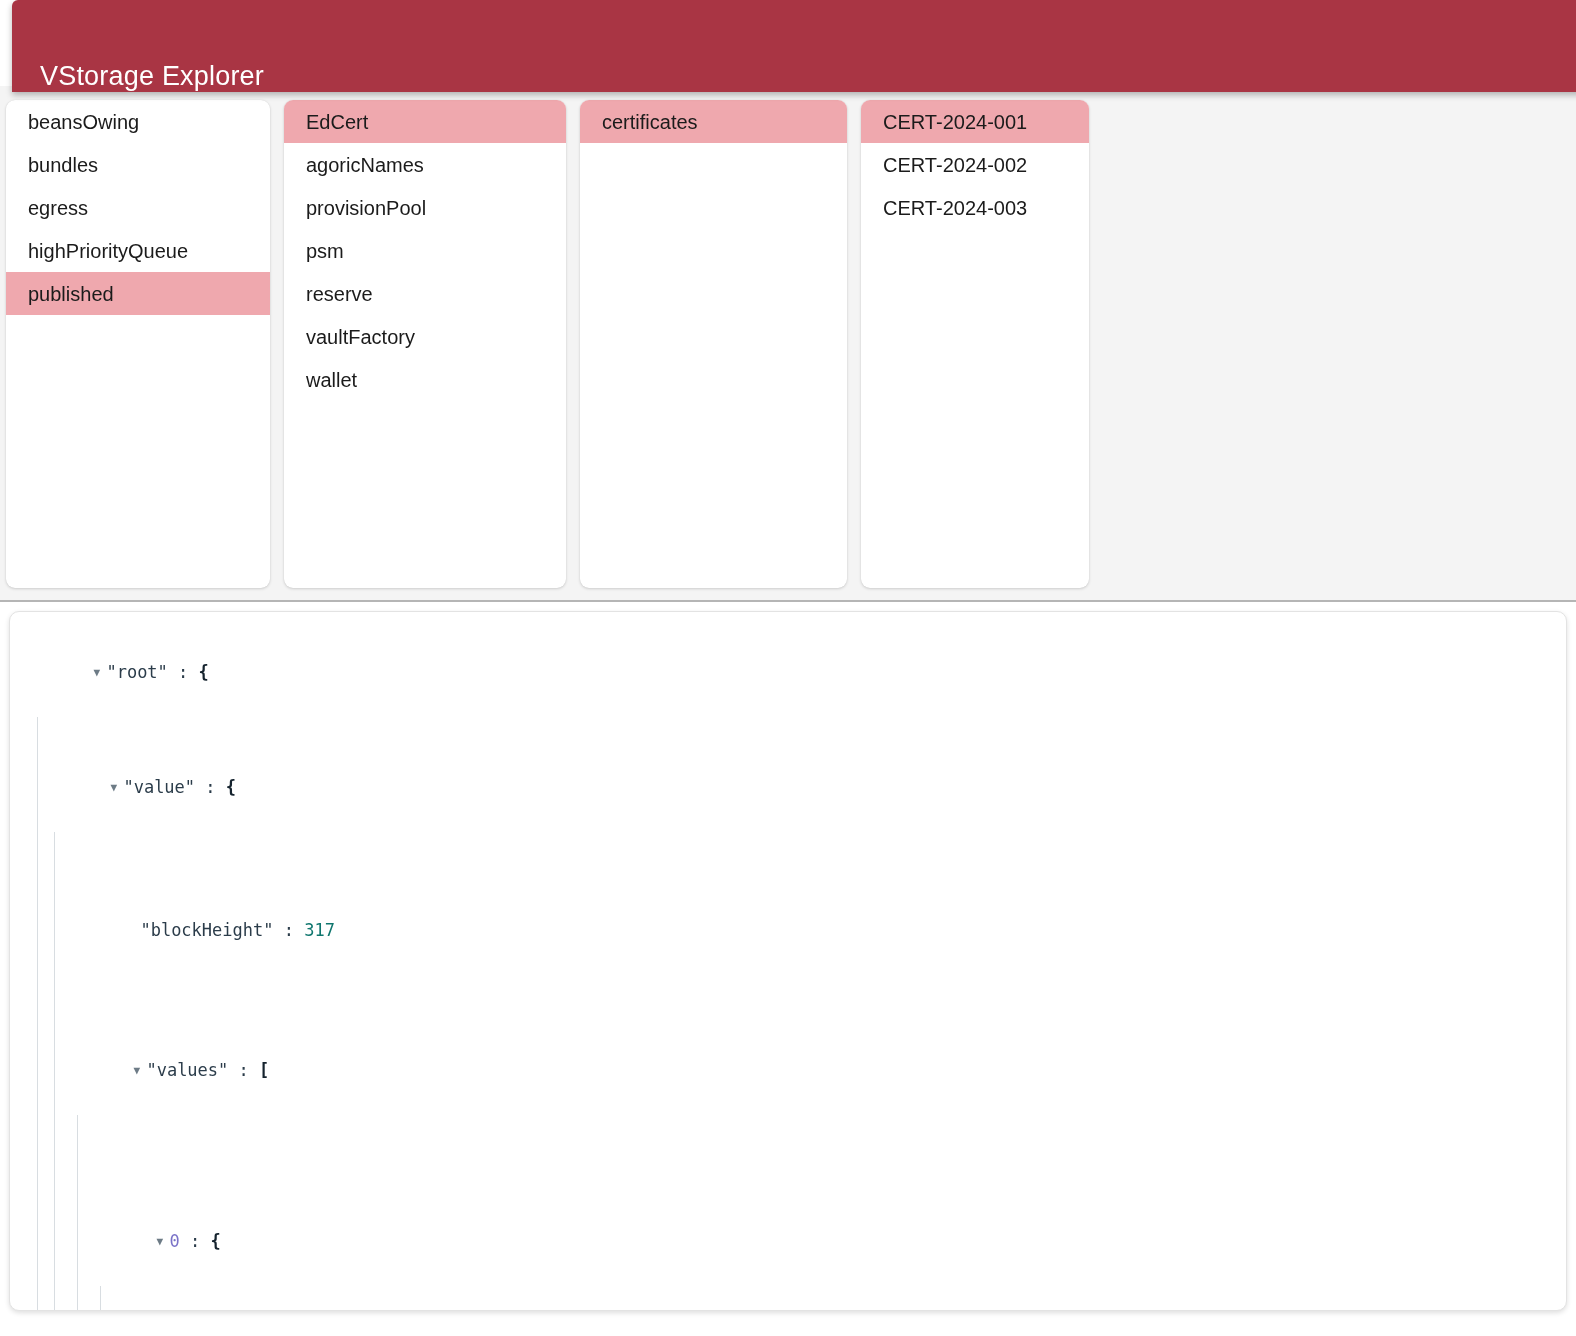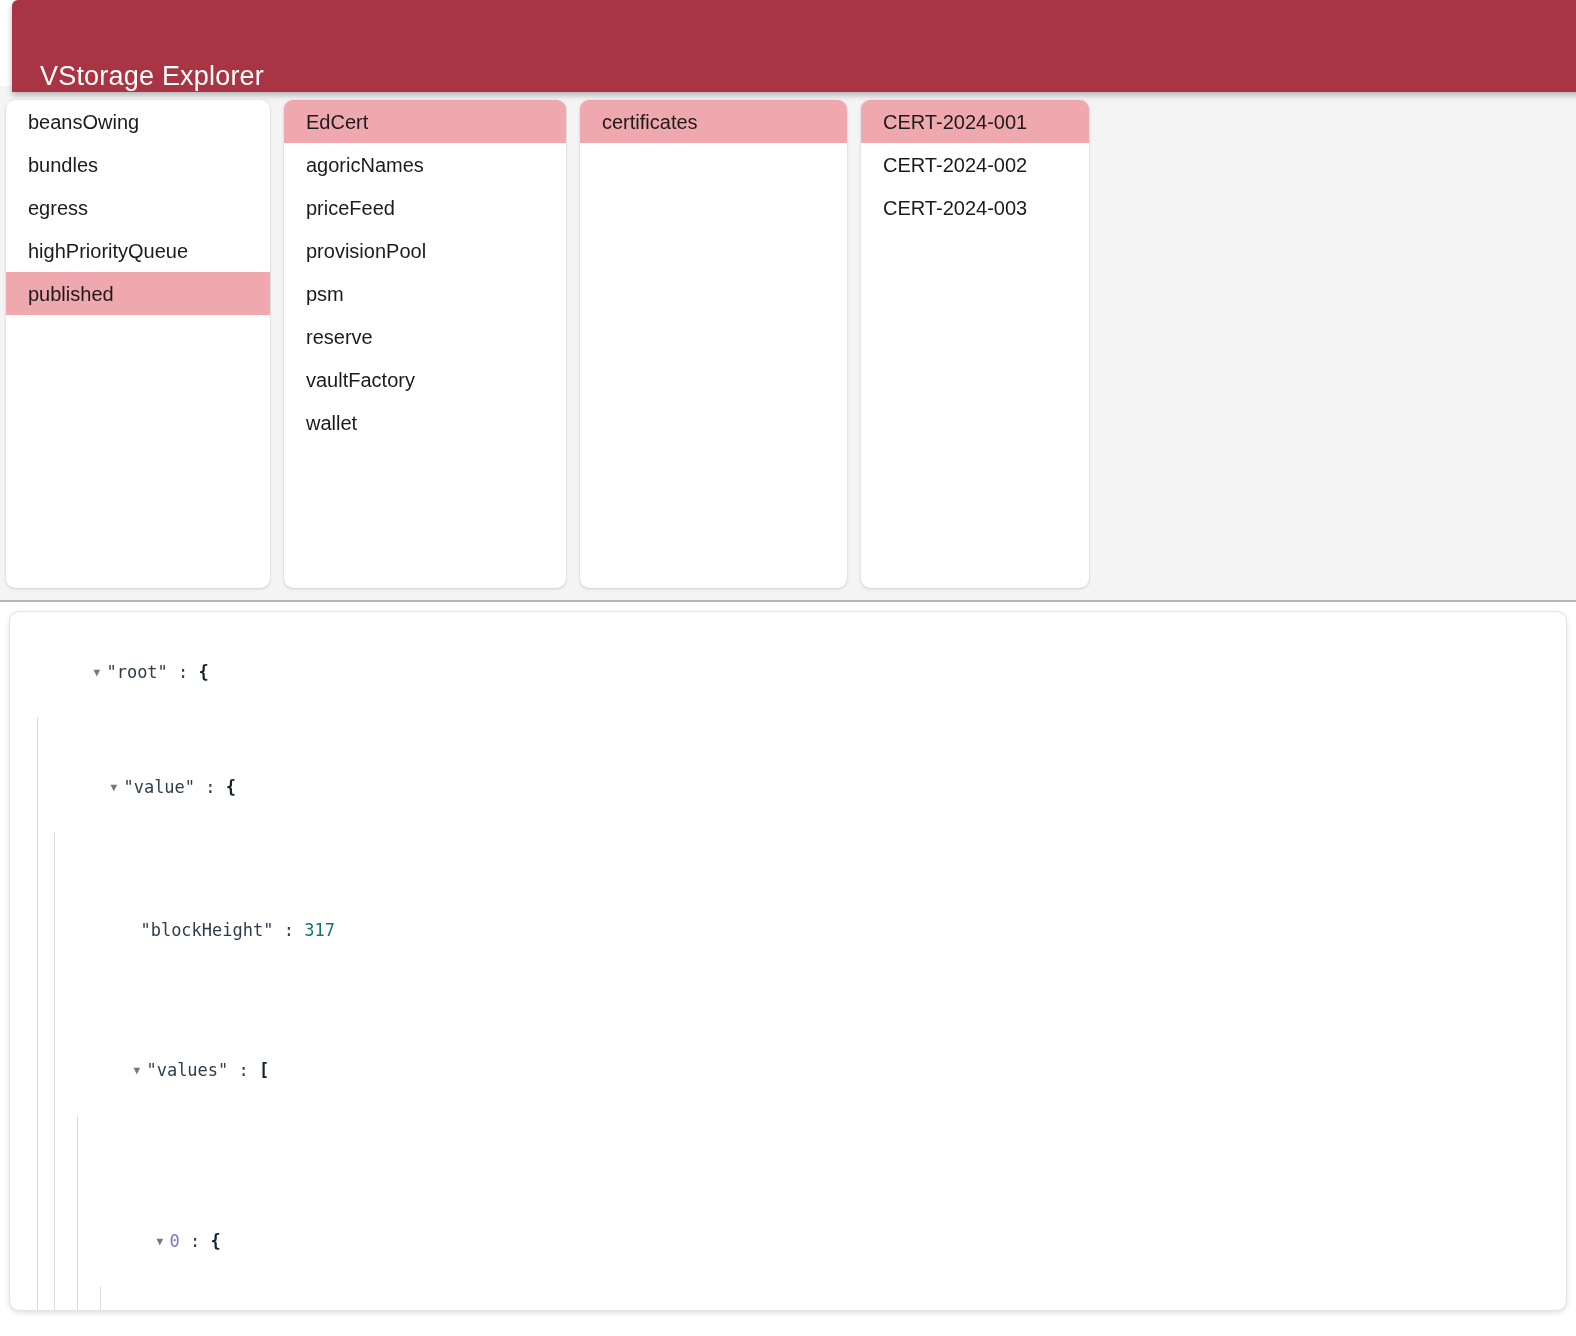--- a/index.html
+++ b/index.html
@@ -140,21 +140,20 @@
       <li class="panel-item">egress</li>
       <li class="panel-item">highPriorityQueue</li>
       <li class="panel-item selected">published</li>
     </ul>
   </div>
 
   <div class="panel panel-2">
     <ul class="panel-list">
       <li class="panel-item selected">EdCert</li>
       <li class="panel-item">agoricNames</li>
-      <li class="panel-item">priceFeed</li>
       <li class="panel-item">provisionPool</li>
       <li class="panel-item">psm</li>
       <li class="panel-item">reserve</li>
       <li class="panel-item">vaultFactory</li>
       <li class="panel-item">wallet</li>
     </ul>
   </div>
 
   <div class="panel panel-3">
     <ul class="panel-list">

